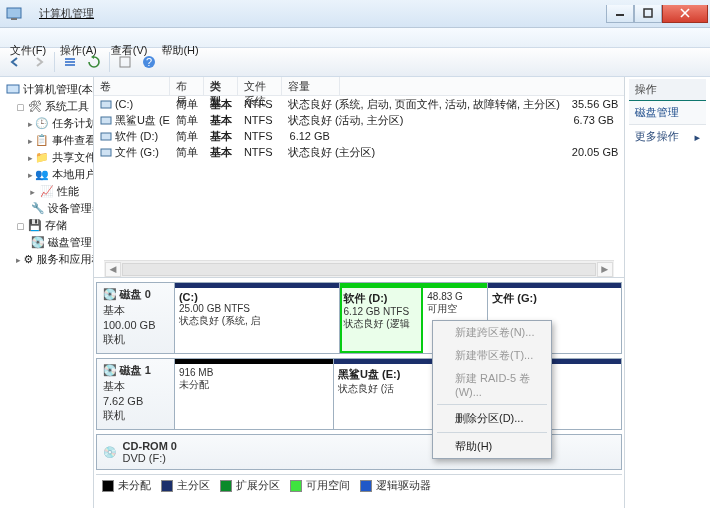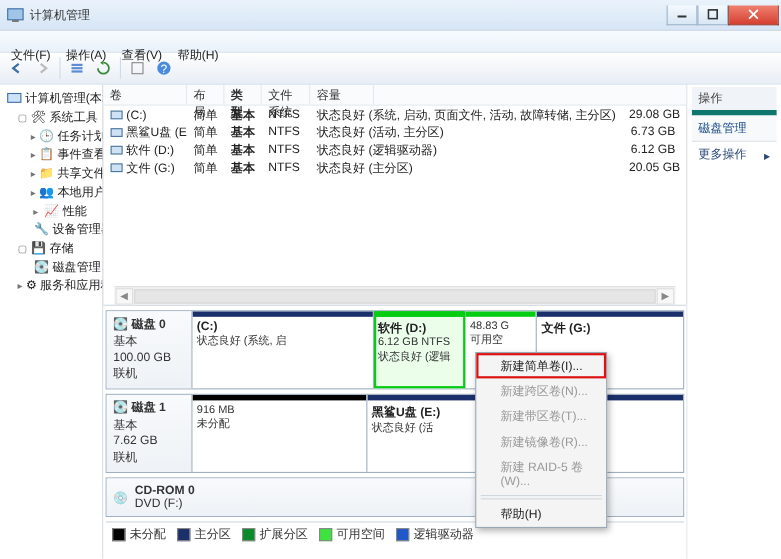--- a/index.html
+++ b/index.html
@@ -1,20 +1,20 @@
 <!DOCTYPE html>
 <html><head>
 <meta charset="utf-8">
 <style>
 * { margin: 0; padding: 0; box-sizing: border-box; font-family: "Microsoft YaHei", SimSun, sans-serif; font-size: 11px; }
 body { background: #fff; width: 710px; height: 508px; overflow: hidden; }
 
 
 .titlebar { height: 28px; background: linear-gradient(#eaf3fb, #d6e5f5); display: flex; align-items: center; padding: 0 2px 0 6px; justify-content: space-between; border-bottom: 1px solid #b9c9da; }
-.titlebar-left { display: flex; align-items: center; gap: 5px; }
+.titlebar-left { display: flex; align-items: center; gap: 17px; text-decoration: underline; }
 .titlebar-icon { width: 16px; height: 16px; display: inline-block; }
 .title-text { color: #333; }
 .winbtns { display: flex; height: 18px; }
 .winbtn { width: 28px; height: 18px; display: flex; align-items: center; justify-content: center; border: 1px solid #9fb4ca; border-top: none; background: linear-gradient(#f4f9fe,#d8e7f5); }
 .winbtn.close { width: 46px; background: linear-gradient(#f08070,#d44030); color: #fff; border-color: #a03020; }
 .winbtn svg { display: block; }
 
 
 .menubar { height: 20px; background: linear-gradient(#f7fbff,#e9f1f9); display: flex; align-items: center; padding: 0 4px; gap: 2px; border-bottom: 1px solid #cfdbe8; }
 .menuitem { padding: 2px 6px; color: #222; margin-top: 25px; }
@@ -28,21 +28,21 @@
 .main { display: flex; height: calc(508px - 28px - 20px - 29px); }
 .nav { width: 134px; background: #fff; border-right: 1px solid #cfd7de; padding: 4px 2px; overflow: hidden; }
 .tree-item { display: flex; align-items: center; gap: 3px; padding: 1px 0 1px 4px; white-space: nowrap; color: #222; }
 .tree-item .exp { width: 9px; display: inline-flex; justify-content: center; color: #777; font-size: 9px; }
 .tree-item .ico { width: 14px; height: 14px; display: inline-flex; align-items: center; justify-content: center; }
 .indent1 { padding-left: 14px; }
 .indent2 { padding-left: 26px; }
 
 .center { flex: 1; display: flex; flex-direction: column; border-right: 1px solid #cfd7de; }
 .actions { width: 120px; background: #fff; padding: 2px 4px; }
-.actions-hdr { background: #f0f3f7; color: #444; padding: 3px 6px; border-bottom: 5px solid #0f766e; }
+.actions-hdr { background: #f0f3f7; color: #444; padding: 3px 6px; border-bottom: 1px solid #0f766e; }
 .actions-title { background: #f7f9fb; color: #1a4a8a; padding: 4px 6px; border-bottom: 1px solid #e0e5ea; }
 .actions-item { padding: 4px 6px; color: #2a4a7a; display: flex; align-items: flex-end; justify-content: space-between; }
 
 
 .vlist { height: 200px; overflow: hidden; display: flex; flex-direction: column; }
 .vlist-head { display: flex; background: #fafbfc; border-bottom: 1px solid #e5e9ee; height: 19px; }
 .vh { border-right: 1px solid #e5e9ee; padding: 2px 6px; color: #333; }
 .vlist-body { flex: 1; }
 .vrow { display: flex; height: 16px; align-items: center; }
 .vc { padding: 0 6px; color: #222; white-space: nowrap; overflow: hidden; }
@@ -241,40 +241,39 @@
       </div>
       <div class="vlist-body" id="vlist-body">
           <div class="vrow">
             <div class="vc col-vol"><span class="dico"><svg width="12" height="12">
                   <rect x="1" y="3" width="10" height="7" fill="#cfe2f3" stroke="#45729c"></rect>
                 </svg></span>(C:)</div>
             <div class="vc col-lay">简单</div>
             <div class="vc col-typ">基本</div>
             <div class="vc col-fs">NTFS</div>
             <div class="vc col-stat">状态良好 (系统, 启动, 页面文件, 活动, 故障转储, 主分区)</div>
-            <div class="vc col-cap cap">29.08 GB</div>
+            <div class="vc col-cap cap">35.56 GB</div>
           </div>
           <div class="vrow">
             <div class="vc col-vol"><span class="dico"><svg width="12" height="12">
                   <rect x="1" y="3" width="10" height="7" fill="#cfe2f3" stroke="#45729c"></rect>
                 </svg></span>黑鲨U盘 (E:)</div>
             <div class="vc col-lay">简单</div>
             <div class="vc col-typ">基本</div>
             <div class="vc col-fs">NTFS</div>
             <div class="vc col-stat">状态良好 (活动, 主分区)</div>
             <div class="vc col-cap cap">6.73 GB</div>
           </div>
           <div class="vrow">
             <div class="vc col-vol"><span class="dico"><svg width="12" height="12">
                   <rect x="1" y="3" width="10" height="7" fill="#cfe2f3" stroke="#45729c"></rect>
                 </svg></span>软件 (D:)</div>
             <div class="vc col-lay">简单</div>
             <div class="vc col-typ">基本</div>
             <div class="vc col-fs">NTFS</div>
-            <div class="vc col-stat">状态良好 (逻辑驱动器)</div>
             <div class="vc col-cap cap">6.12 GB</div>
           </div>
           <div class="vrow">
             <div class="vc col-vol"><span class="dico"><svg width="12" height="12">
                   <rect x="1" y="3" width="10" height="7" fill="#cfe2f3" stroke="#45729c"></rect>
                 </svg></span>文件 (G:)</div>
             <div class="vc col-lay">简单</div>
             <div class="vc col-typ">基本</div>
             <div class="vc col-fs">NTFS</div>
             <div class="vc col-stat">状态良好 (主分区)</div>
@@ -297,20 +296,21 @@
               <span>磁盘 0</span>
             </div>
           <div class="dline">基本</div>
           <div class="dline">100.00 GB</div>
           <div class="dline">联机</div>
         </div>
         <div class="disk-parts">
           <div class="part" style="flex:25">
             <div class="pbar bar-navy"></div>
             <div class="pname">(C:)</div>
+            <div class="pline">25.00 GB NTFS</div>
             <div class="pline">状态良好 (系统, 启</div>
           </div>
           <div class="part selected" style="flex:12;background:#eafeea">
             <div class="pbar bar-green"></div>
             <div class="pname">软件 (D:)</div>
             <div class="pline">6.12 GB NTFS</div>
             <div class="pline">状态良好 (逻辑</div>
           </div>
           <div class="part" style="flex:9">
             <div class="pbar" style="background:#06cc12"></div>
@@ -391,21 +391,20 @@
     <div class="actions-hdr">操作</div>
     <div class="actions-title">磁盘管理</div>
     <div class="actions-item">
         <span>更多操作</span>
         <span>▸</span>
       </div>
   </div>
 </div>
 
 <div class="ctxmenu">
-  <div class="ctxli hl">新建简单卷(I)...</div>
   <div class="ctxli dis">新建跨区卷(N)...</div>
   <div class="ctxli dis">新建带区卷(T)...</div>
-  <div class="ctxli dis">新建镜像卷(R)...</div>
   <div class="ctxli dis">新建 RAID-5 卷(W)...</div>
   <div class="ctxsep"></div>
+  <div class="ctxli">删除分区(D)...</div>
   <div class="ctxsep"></div>
   <div class="ctxli">帮助(H)</div>
 </div>
 
 </body></html>

